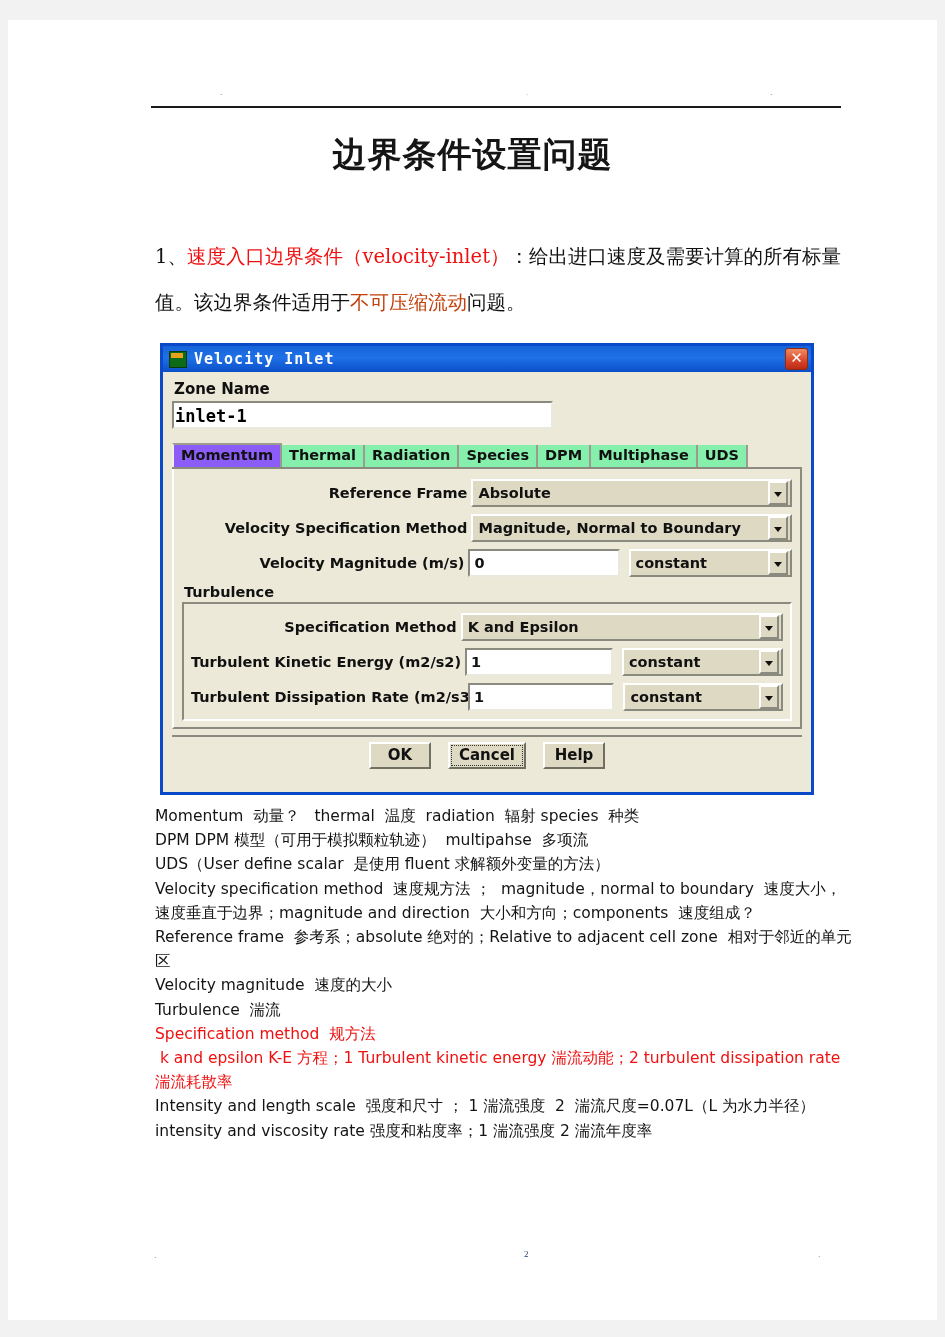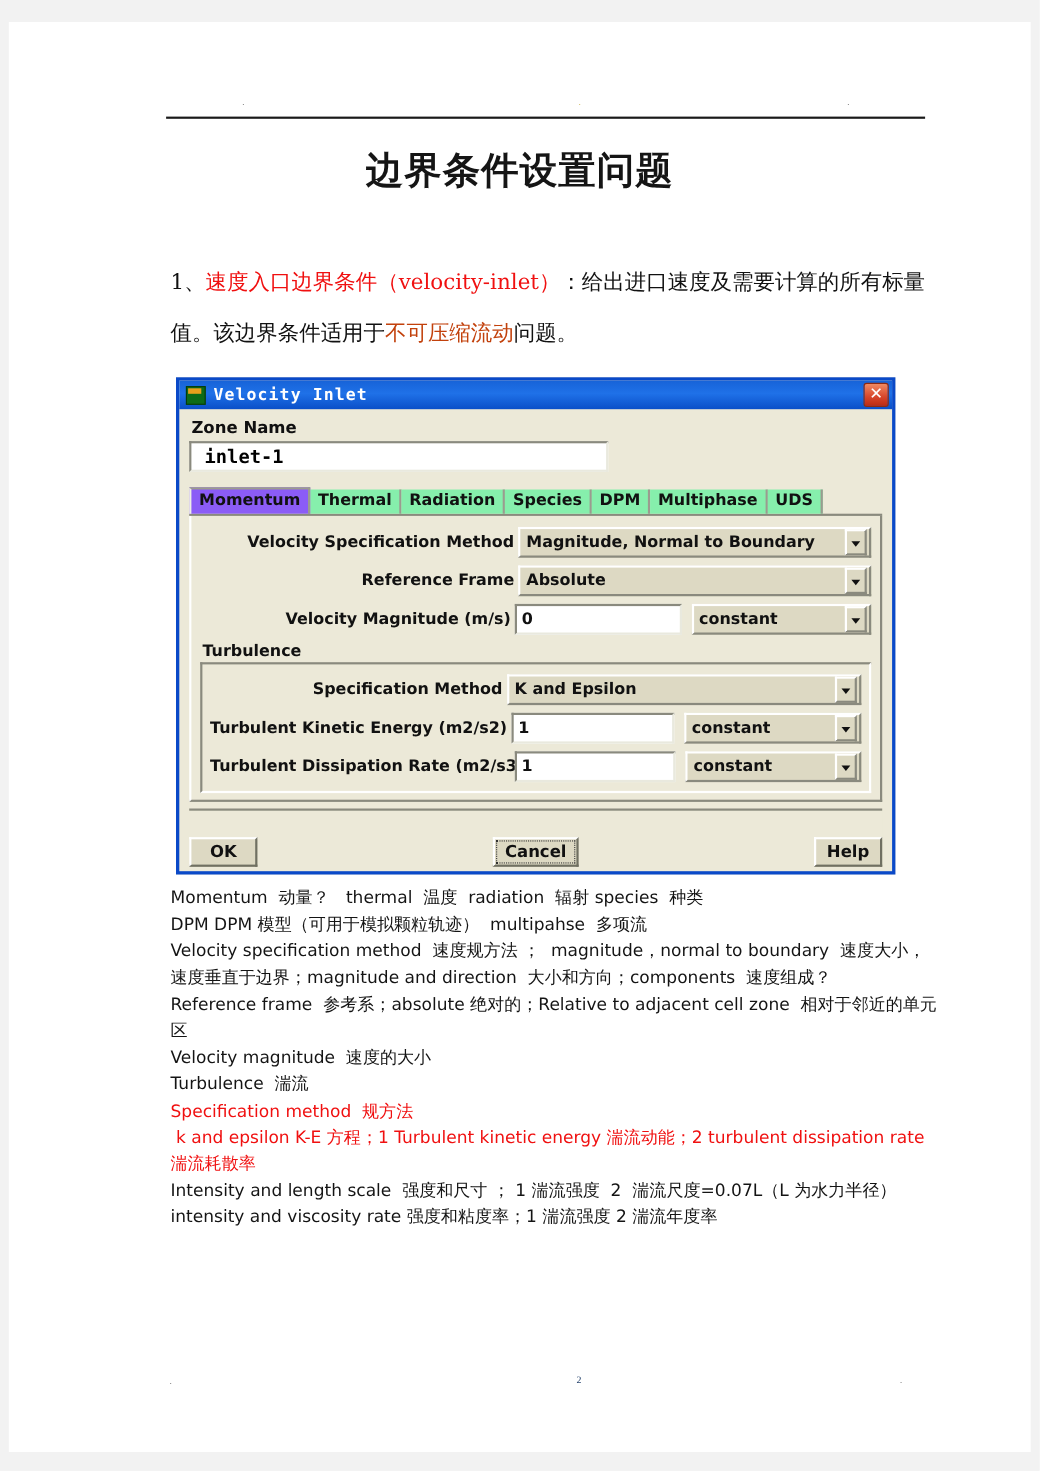--- a/index.html
+++ b/index.html
@@ -136,21 +136,21 @@
     width: 381px;
     height: 28px;
     background: #ffffff;
     border: 2px solid;
     border-color: #8a8a7e #e9e9de #e9e9de #8a8a7e;
     font-size: 17px;
     font-weight: 700;
     font-family: "DejaVu Sans Mono", "Liberation Mono", monospace;
     color: #000;
     line-height: 26px;
-    padding-left: 12px;
+    padding-left: 1px;
     box-sizing: border-box;
     display: block;
   }
   
   .tabs {
     display: flex;
     align-items: flex-end;
     margin-top: 14px;
     height: 24px;
     border-bottom: 2px solid #8a8a7e;
@@ -259,23 +259,23 @@
   .groupbox {
     border: 2px solid;
     border-color: #8a8a7e #ffffff #ffffff #8a8a7e;
     padding: 9px 7px 8px 7px;
     background: #ece9d8;
   }
   
   .btnbar {
     border-top: 2px solid #8a8a7e;
     margin-top: 6px;
-    padding: 24px 0 0 0;
+    padding: 5px 0 0 0;
     display: flex;
-    justify-content: space-between;
+    justify-content: center;
     gap: 17px;
     background: #ece9d8;
   }
   .dbtn {
     min-width: 62px;
     height: 27px;
     background: #ddd9c3;
     border: 2px solid;
     border-color: #ffffff #707062 #707062 #ffffff;
     font-size: 15px;
@@ -350,31 +350,31 @@
         <div class="tab">Species</div>
         <div class="tab">DPM</div>
         <div class="tab">Multiphase</div>
         <div class="tab">UDS</div>
         <div class="tab-filler"></div>
       </div>
 
       <div class="panel">
 
         <div class="row">
+          <div class="row-label lbl-wide">Reference Frame</div>
+          <div class="combo" style="width:330px;">
+            <span class="ctext">Absolute</span>
+            <span class="arrowbtn"></span>
+          </div>
+        </div>
+
+        <div class="row">
           <div class="row-label lbl-wide">Velocity Specification Method</div>
           <div class="combo" style="width:330px;">
             <span class="ctext">Magnitude, Normal to Boundary</span>
-            <span class="arrowbtn"></span>
-          </div>
-        </div>
-
-        <div class="row">
-          <div class="row-label lbl-wide">Reference Frame</div>
-          <div class="combo" style="width:330px;">
-            <span class="ctext">Absolute</span>
             <span class="arrowbtn"></span>
           </div>
         </div>
 
         <div class="row">
           <div class="row-label lbl-wide">Velocity Magnitude (m/s)</div>
           <div class="textbox" style="width:157px;">0</div>
           <div class="combo" style="width:170px;margin-left:9px;">
             <span class="ctext">constant</span>
             <span class="arrowbtn"></span>
@@ -419,20 +419,21 @@
         <div class="dbtn focused">Cancel</div>
         <div class="dbtn">Help</div>
       </div>
 
     </div>
   </div>
 
   <div class="notes">
     <div>Momentum  动量？   thermal  温度  radiation  辐射 species  种类</div>
     <div>DPM DPM 模型（可用于模拟颗粒轨迹）  multipahse  多项流</div>
+    <div>UDS（User define scalar  是使用 fluent 求解额外变量的方法）</div>
     <div>Velocity specification method  速度规方法 ；  magnitude，normal to boundary  速度大小，速度垂直于边界；magnitude and direction  大小和方向；components  速度组成？</div>
     <div>Reference frame  参考系；absolute 绝对的；Relative to adjacent cell zone  相对于邻近的单元区</div>
     <div>Velocity magnitude  速度的大小</div>
     <div>Turbulence  湍流</div>
     <div class="r">Specification method  规方法</div>
     <div class="r"> k and epsilon K-E 方程；1 Turbulent kinetic energy 湍流动能；2 turbulent dissipation rate  湍流耗散率</div>
     <div>Intensity and length scale  强度和尺寸 ； 1 湍流强度  2  湍流尺度=0.07L（L 为水力半径）</div>
     <div>intensity and viscosity rate 强度和粘度率；1 湍流强度 2 湍流年度率</div>
   </div>
 

